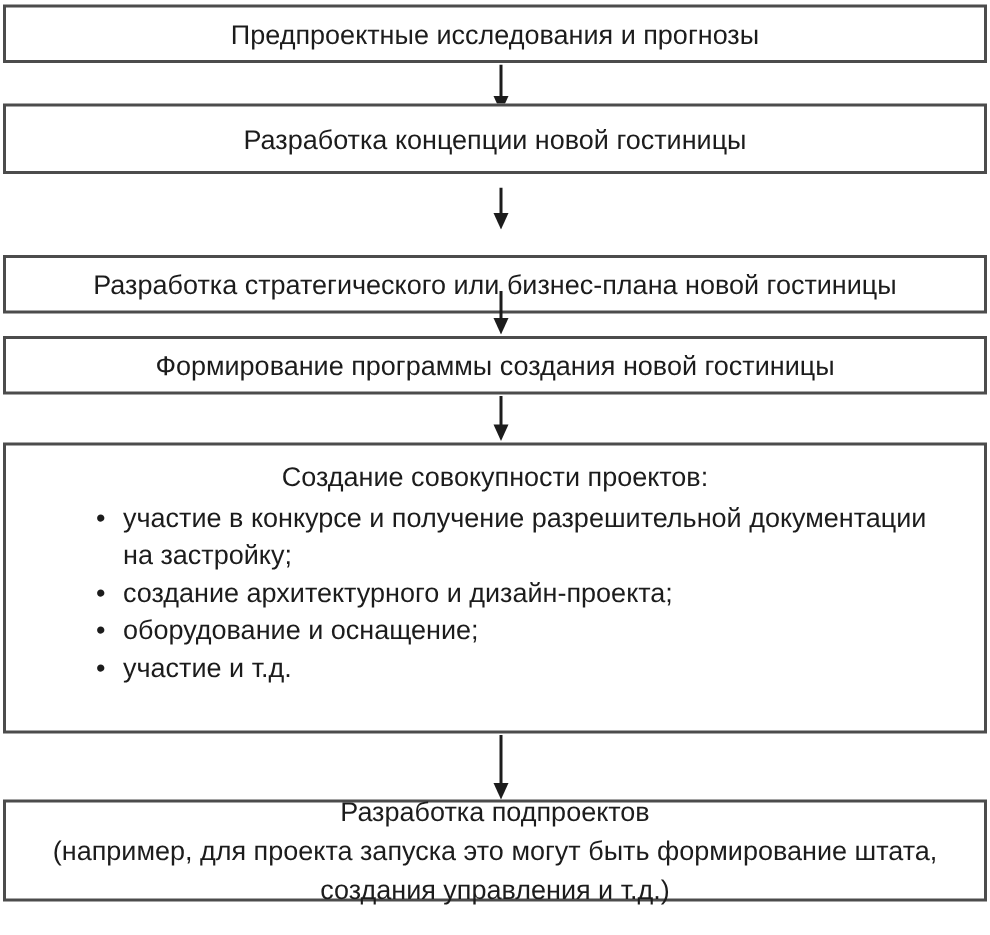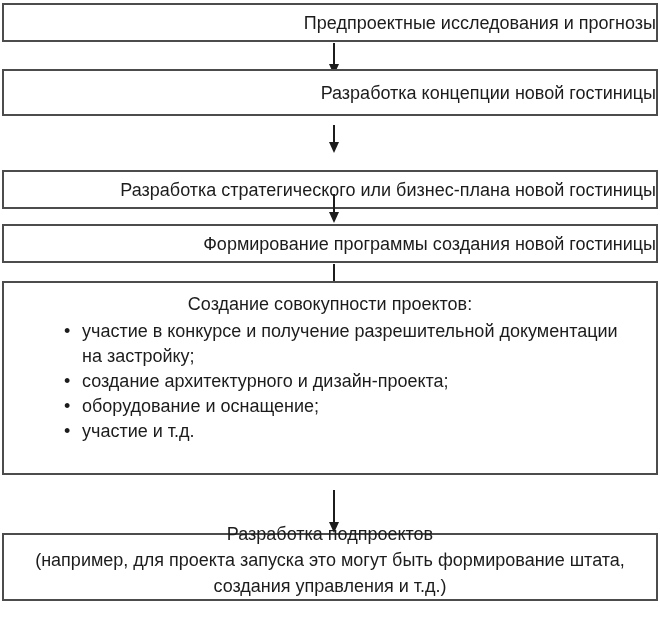--- a/index.html
+++ b/index.html
@@ -18,31 +18,31 @@
   }
   .step-box {
     position: absolute;
     left: 2px;
     width: 656px;
     box-sizing: border-box;
     border: 2px solid #4c4c4c;
     background: #ffffff;
     display: flex;
     align-items: center;
-    justify-content: flex-end;
+    justify-content: center;
     text-align: center;
     font-size: 18px;
     line-height: 24px;
   }
   .box-1 { top: 3px;   height: 39px; }
   .box-2 { top: 69px;  height: 47px; }
   .box-3 { top: 154px; height: 39px; margin-top: 16px; }
   .box-4 { top: 224px; height: 39px; }
   .box-5 {
-    top: 281px; height: 194px;
+    top: 295px; height: 194px;
     display: block;
     text-align: left;
     padding: 8px 18px 0 18px;
   }
   .box-6 {
     top: 533px; height: 68px;
     flex-direction: column;
   }
   .box-6 .line { line-height: 26px; }
 

